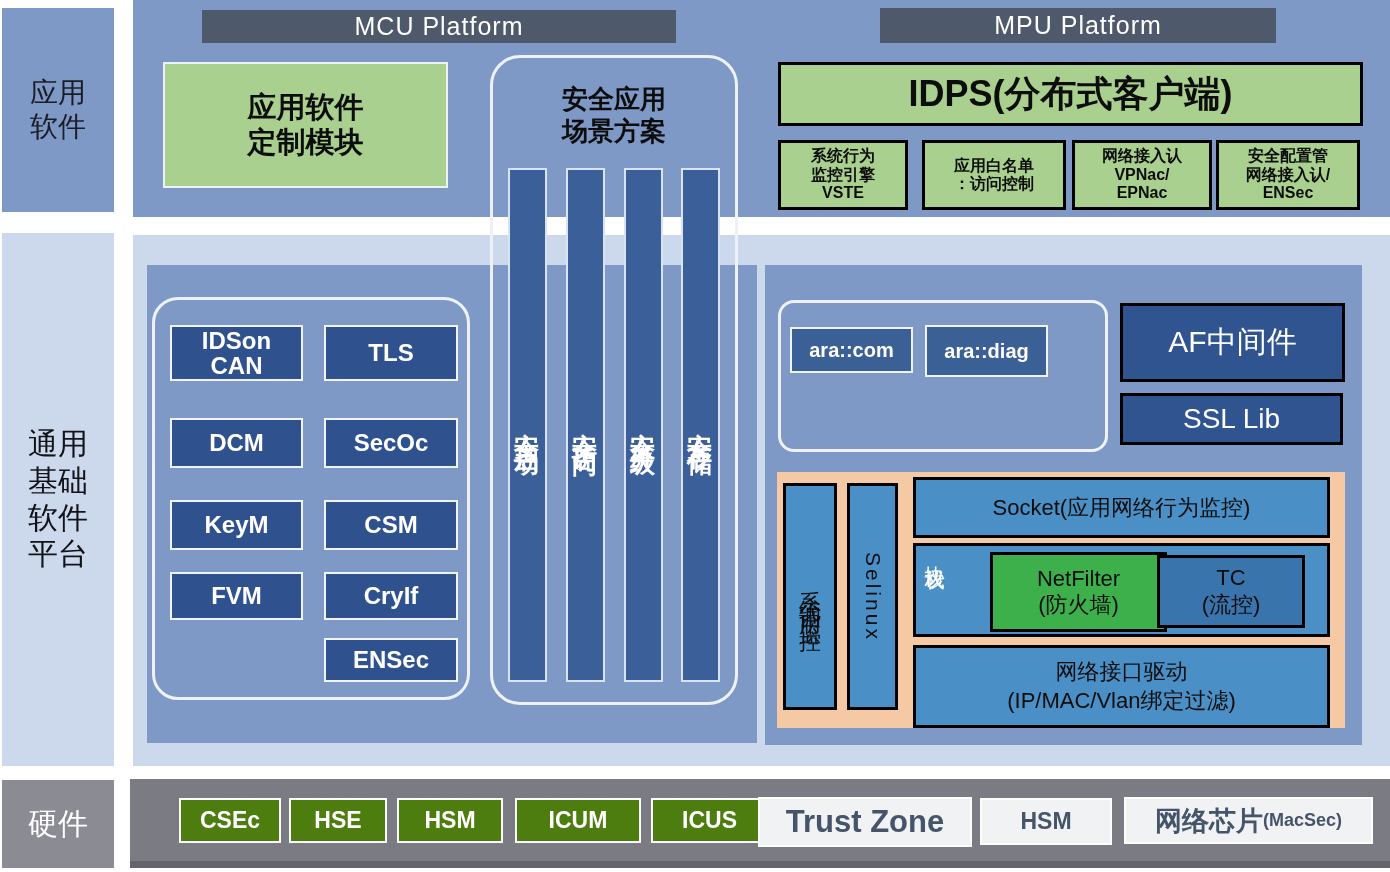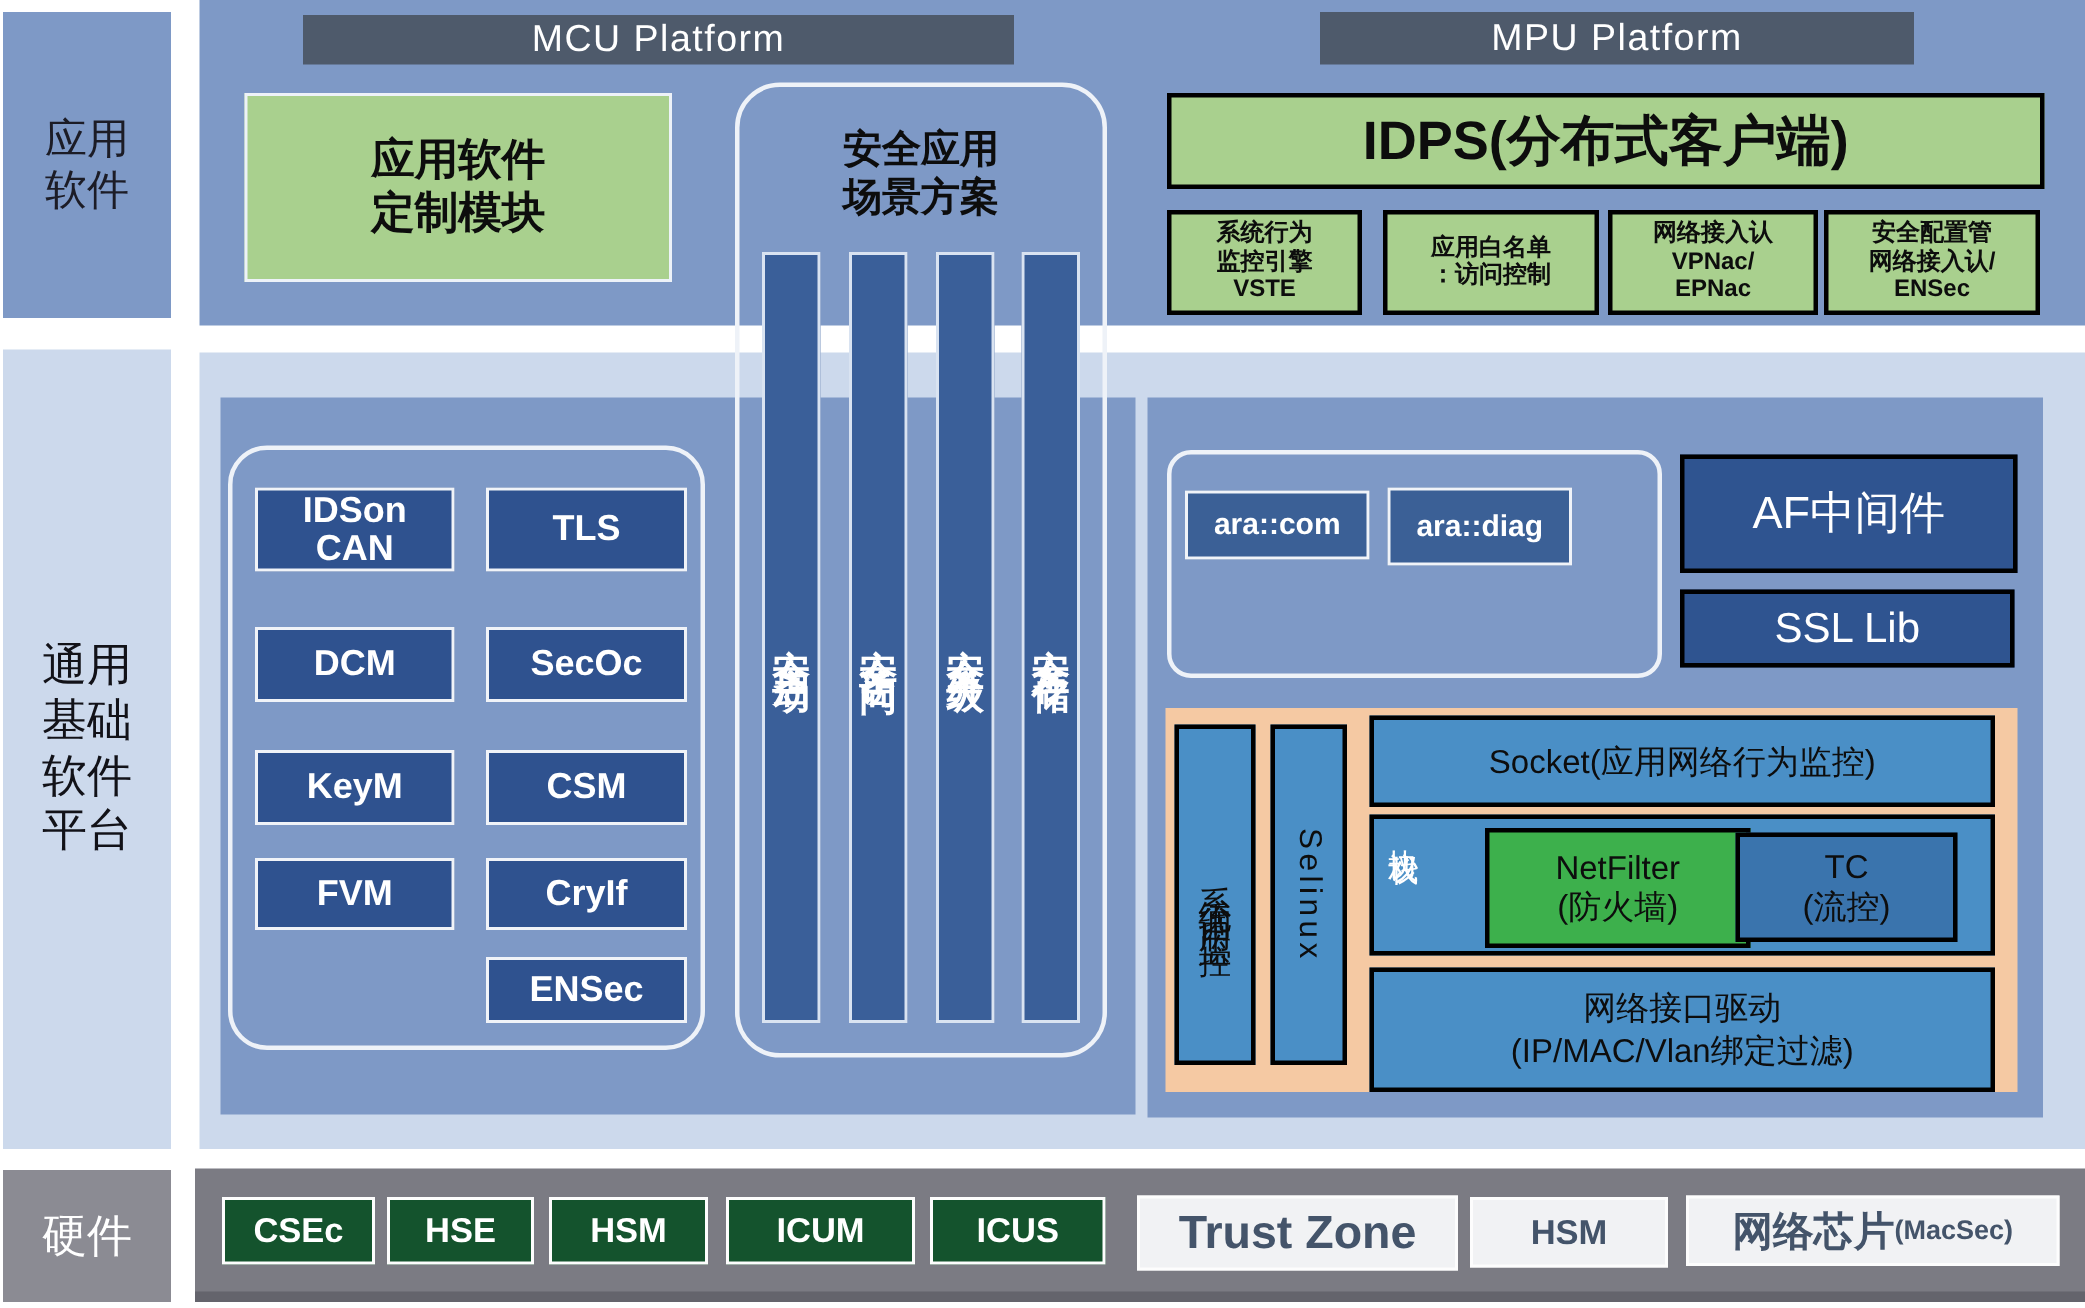--- a/index.html
+++ b/index.html
@@ -16,21 +16,21 @@
   .navy{background:#2f528f;border:2px solid #f0f3f8;color:#fff;font-weight:bold;font-size:24px;}
   .navy-dark{background:#2f5490;border:3px solid #000;color:#fff;}
   .mcal{background:#5b6370;border:2px solid #f0f3f8;color:#d8d8dc;font-weight:400;font-size:24px;}
   .rounded-frame{border:3px solid #eef2f8;border-radius:26px;background:transparent;}
   .bar{background:#3a5f99;border:2px solid #d9e3f1;color:#fff;font-weight:bold;font-size:25px;
        writing-mode:vertical-rl;text-orientation:mixed;letter-spacing:6px;}
   .vtext{writing-mode:vertical-rl;text-orientation:mixed;}
   .orange{background:#f5c9a3;}
   .blue-k{background:#4a8fc6;border:3px solid #000;color:#0d0d0d;}
   .hw-band{background:#7b7b83;border-bottom:7px solid #64646c;}
-  .hw-gray{background:#14532d;border:2px solid #fdfdfd;color:#fff;font-weight:bold;font-size:23px;}
+  .hw-gray{background:#4d7c0f;border:2px solid #fdfdfd;color:#fff;font-weight:bold;font-size:23px;margin-left:31px;}
   .hw-white{background:#f1f2f4;border:2px solid #fdfdfd;color:#44546a;font-weight:bold;}
 </style>
 </head>
 <body>
 
 <div id="page">
 
   <div class="box panel-blue" style="left:133px;top:0;width:1257px;height:217px"></div>
   <div class="box panel-light" style="left:133px;top:235px;width:1257px;height:531px"></div>
   <div class="box hw-band" style="left:130px;top:779px;width:1260px;height:89px"></div>

